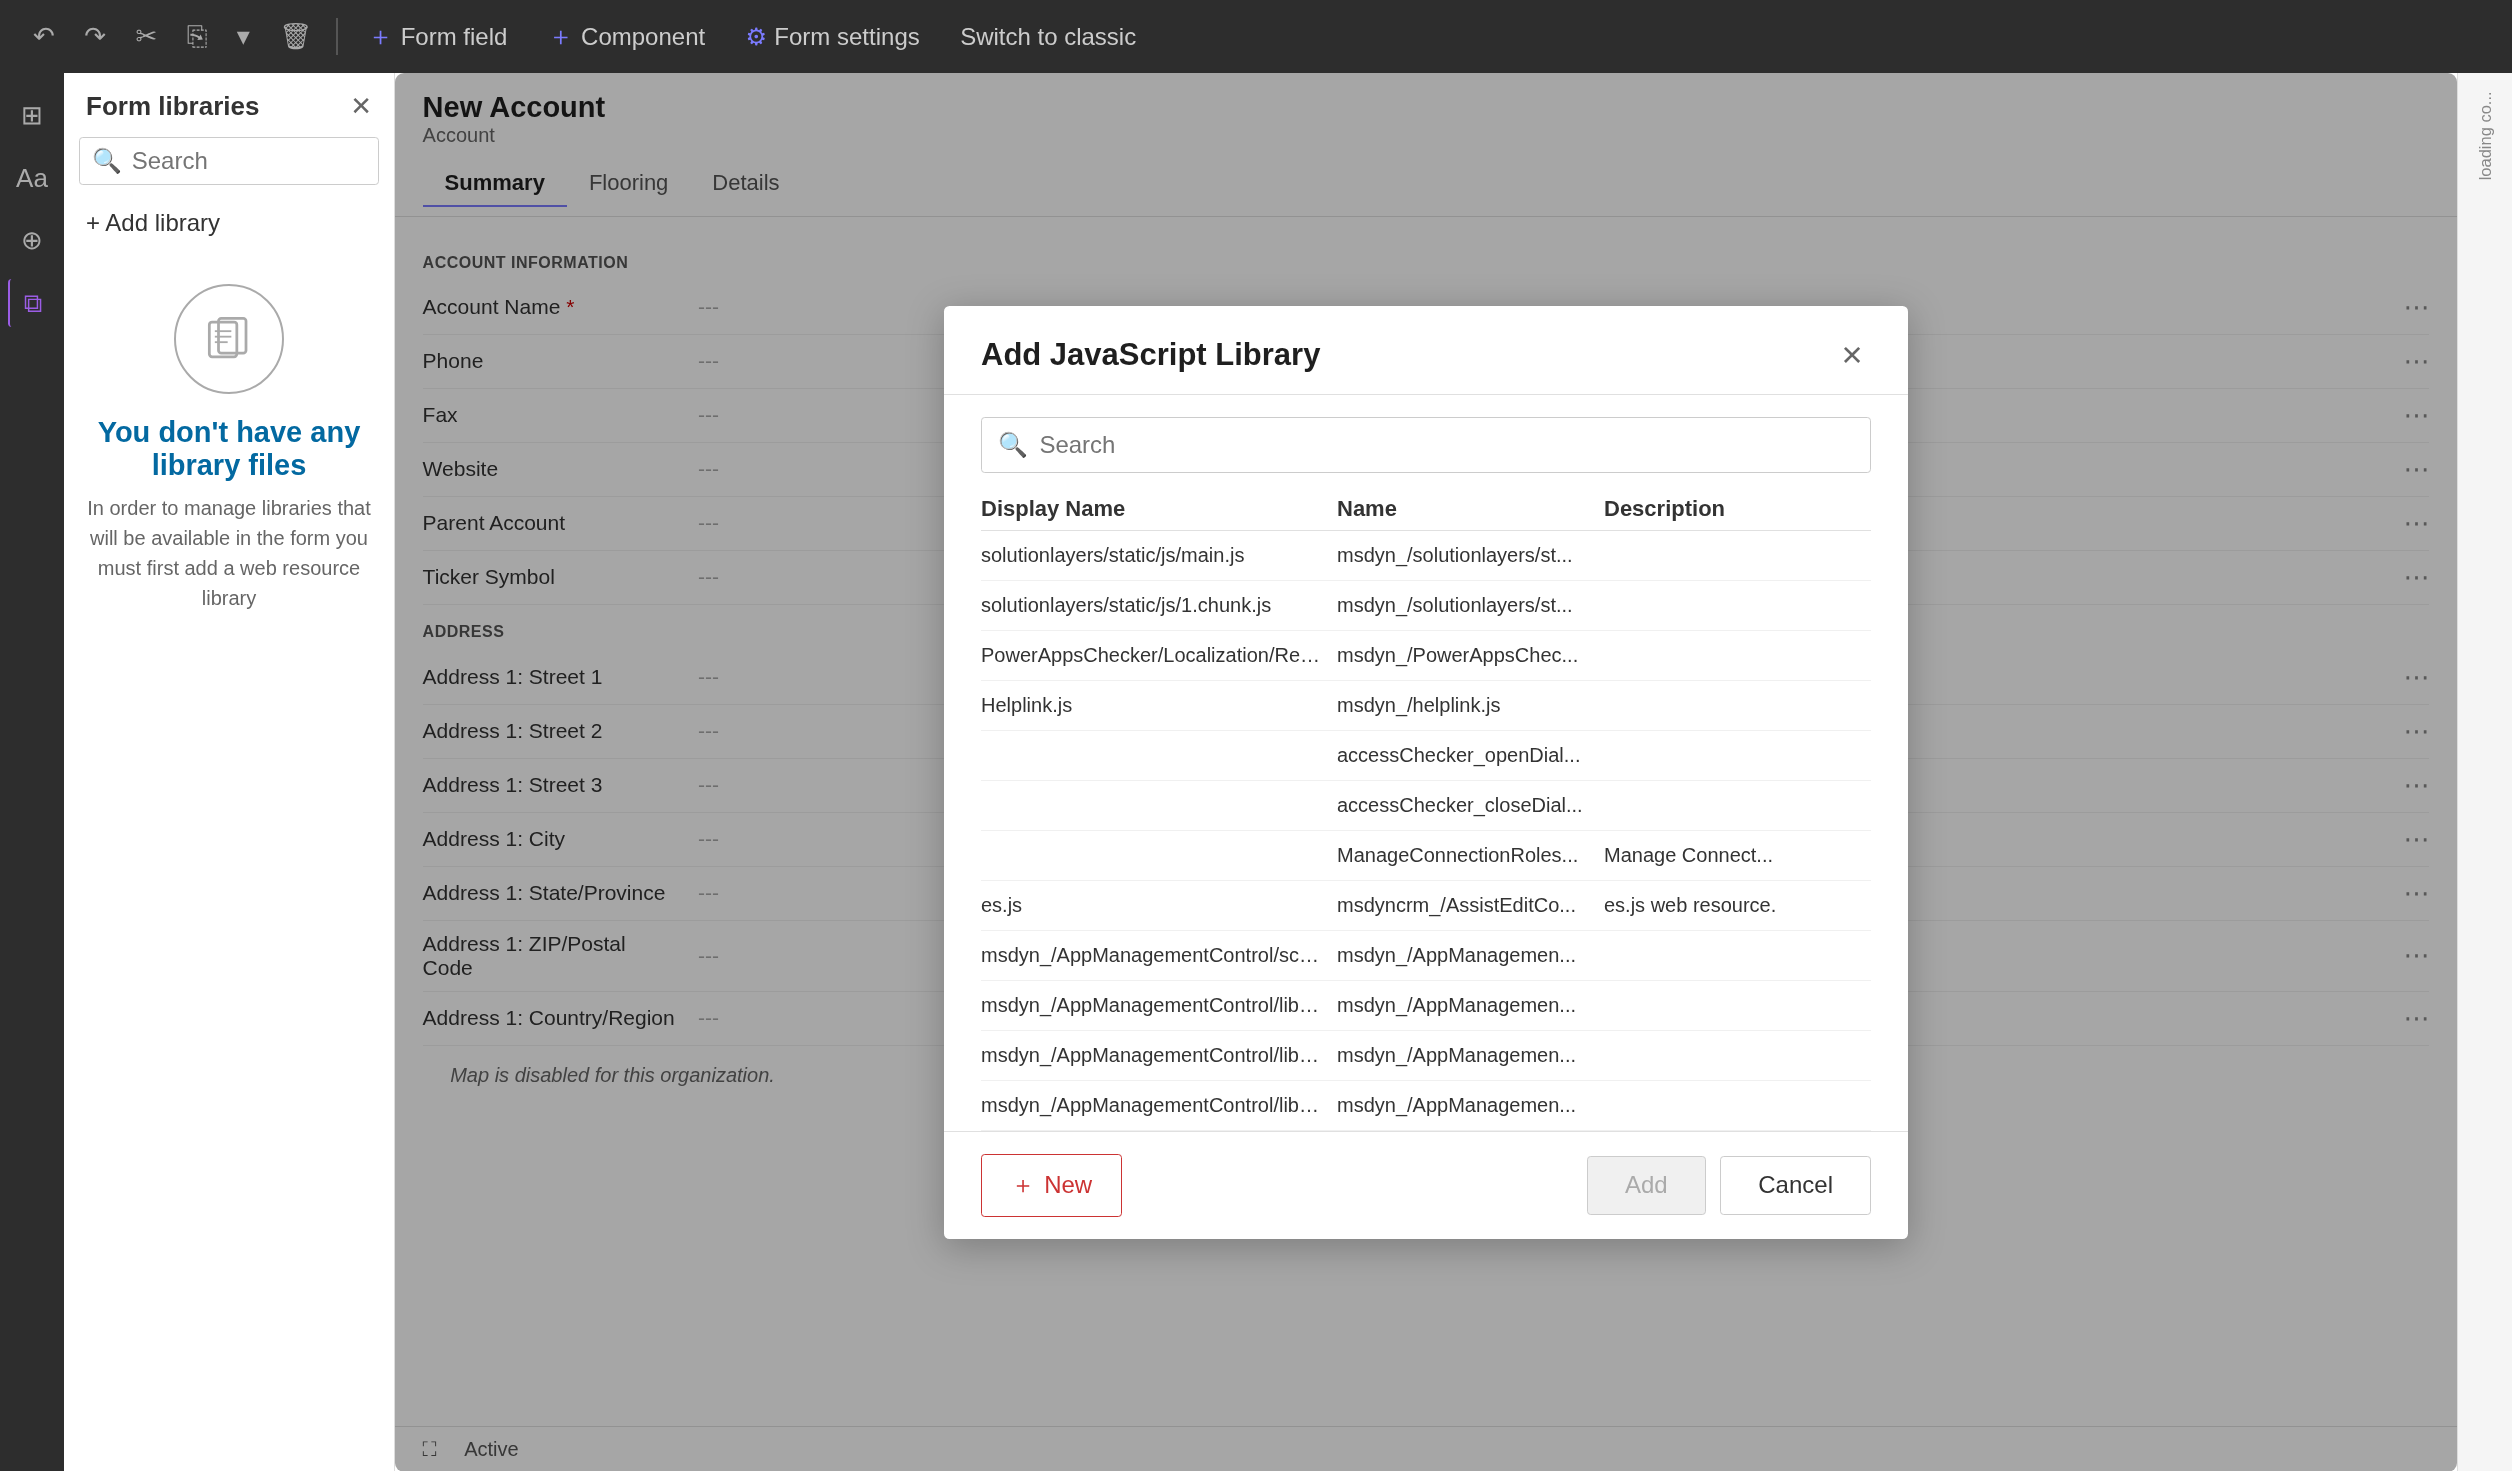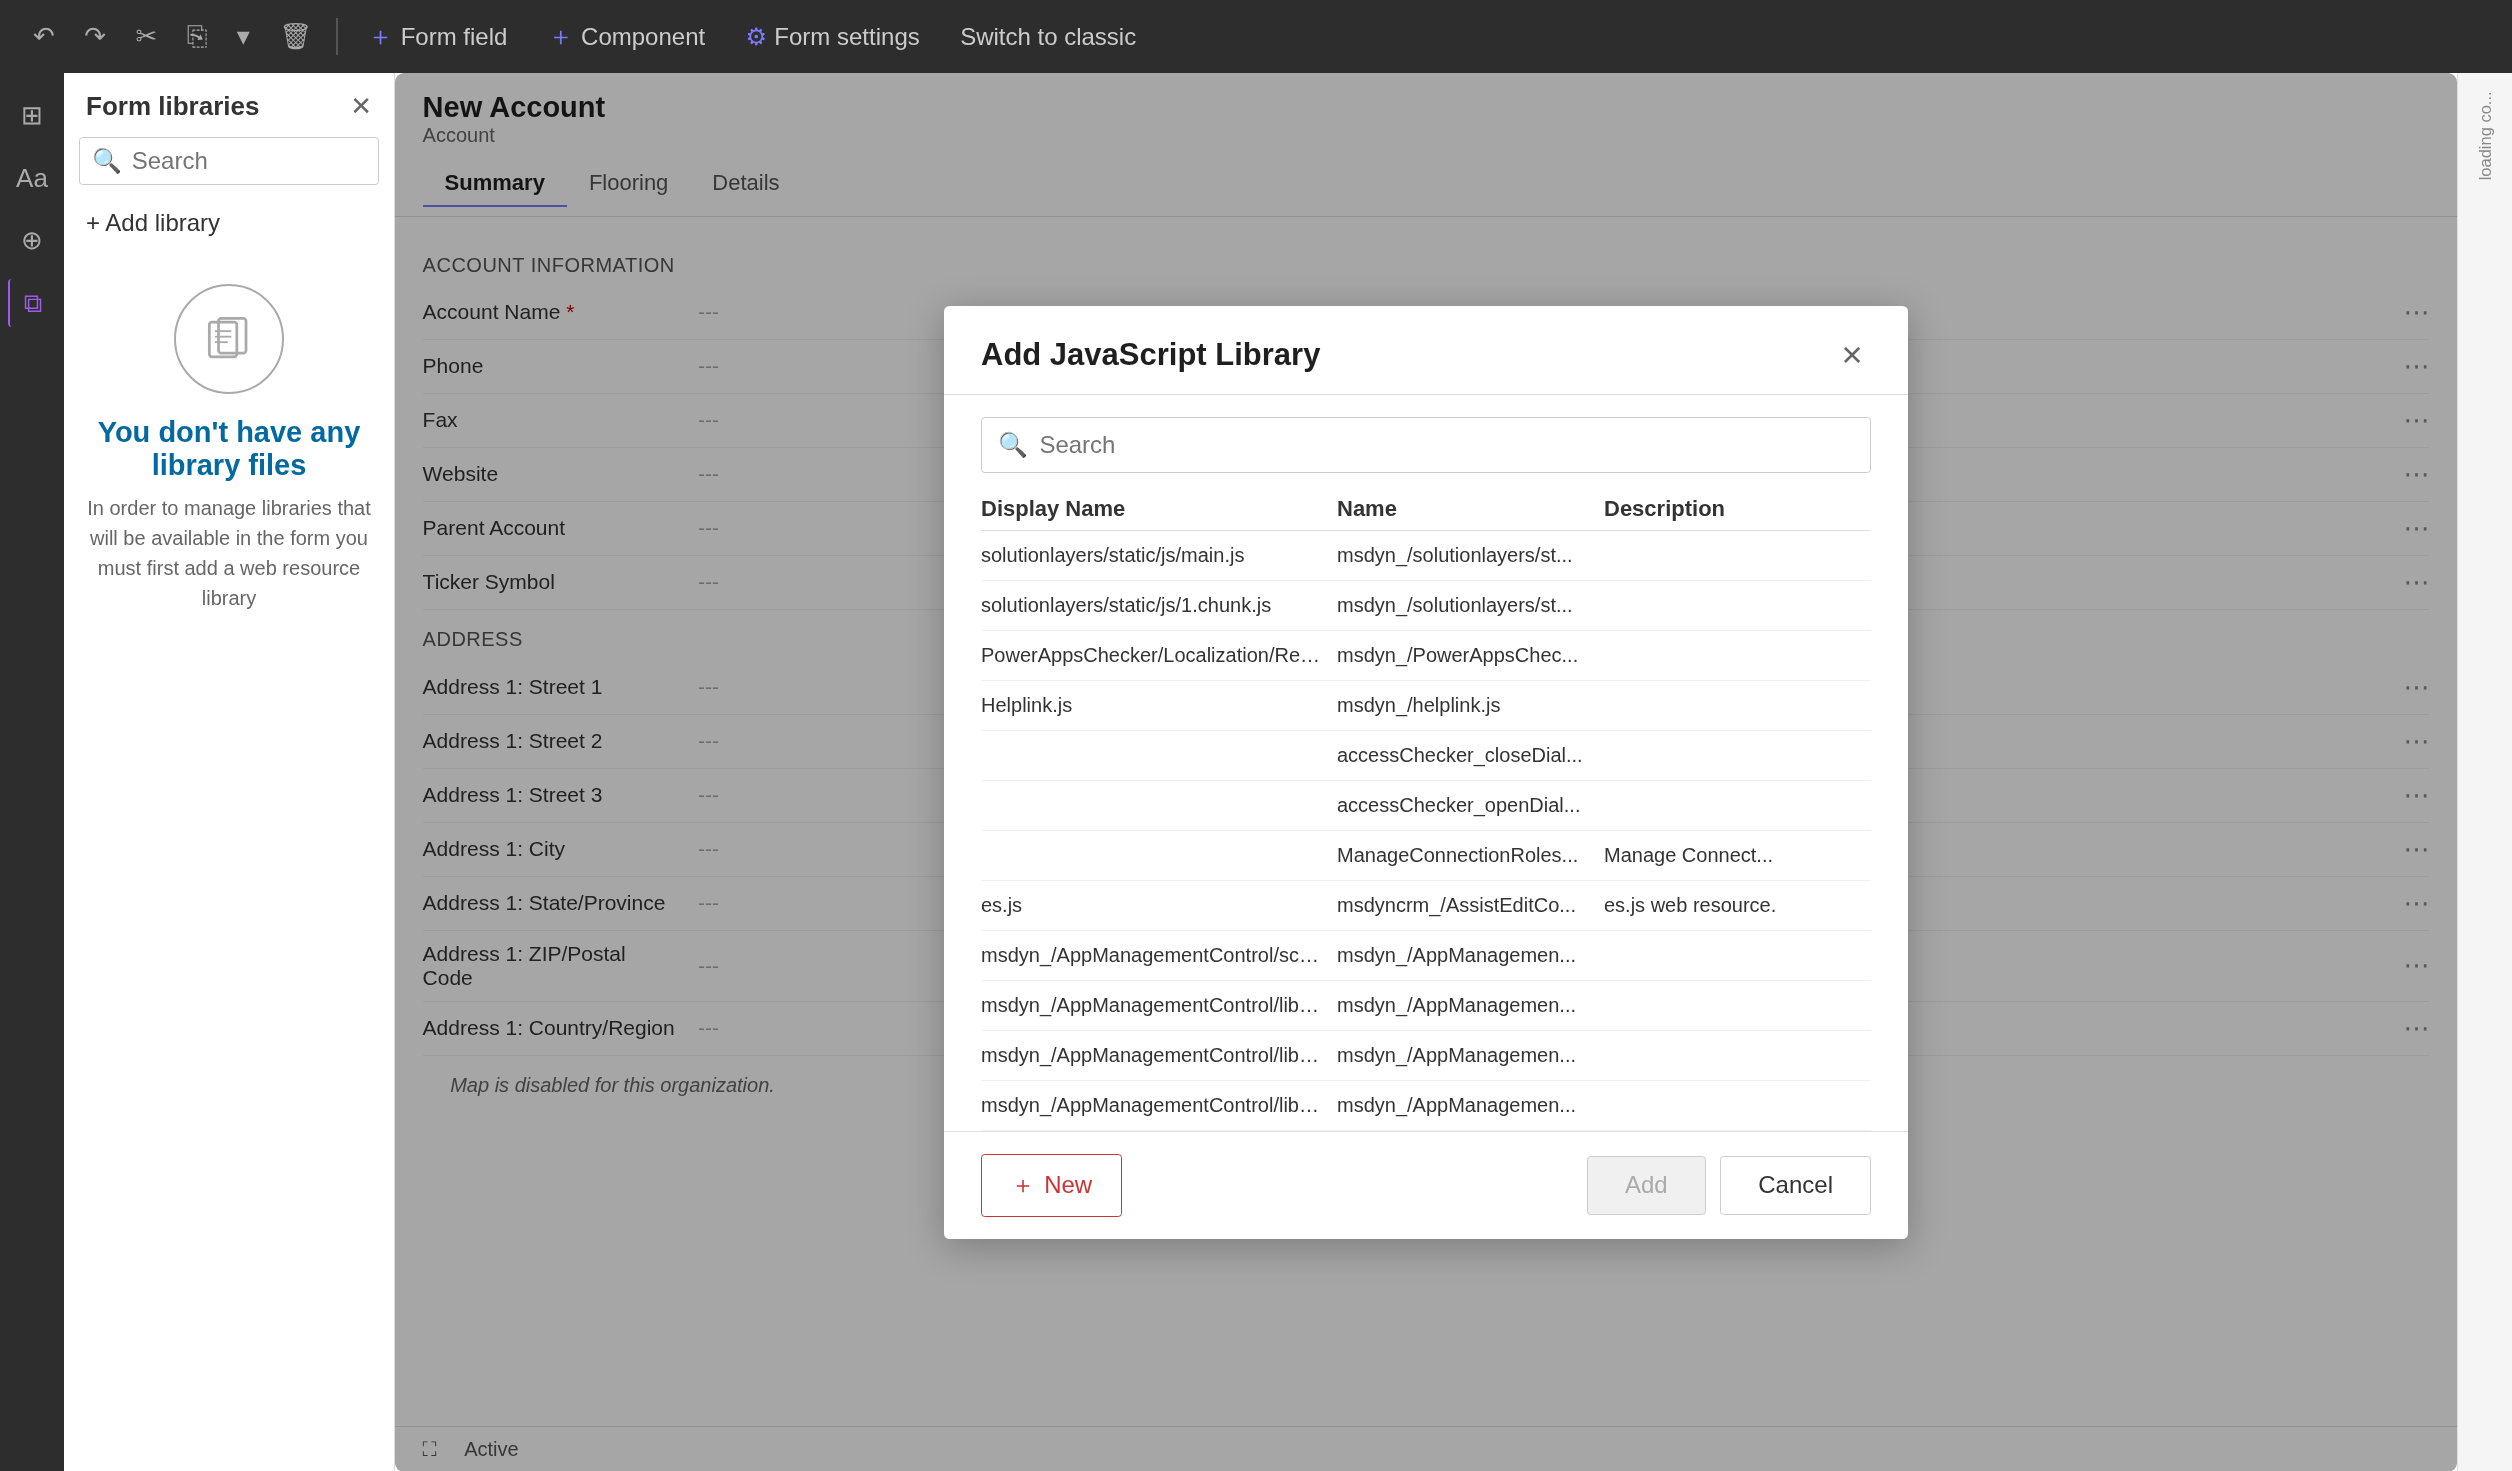--- a/index.html
+++ b/index.html
@@ -203,22 +203,22 @@
       color: #1f1f1f;
       border-bottom: 2.8px solid #7b7bff;
       font-weight: 600;
     }
 
     
     .form-content {
       padding: 18.4px 27.6px;
     }
     .section-header {
-      font-size: 20px;
-      font-weight: 400;
+      font-size: 16px;
+      font-weight: 700;
       color: #555;
       margin: 18.4px 0 9.2px;
       letter-spacing: 0.5px;
     }
     .form-row {
       display: flex;
       align-items: center;
       padding: 11px 0;
       border-bottom: 0.9px solid #f0f0f0;
       gap: 18.4px;
@@ -625,26 +625,26 @@
               <div class="table-cell">msdyn_/PowerAppsChec...</div>
               <div class="table-cell"></div>
             </div>
             <div class="table-row-item">
               <div class="table-cell">Helplink.js</div>
               <div class="table-cell">msdyn_/helplink.js</div>
               <div class="table-cell"></div>
             </div>
             <div class="table-row-item">
               <div class="table-cell"></div>
+              <div class="table-cell">accessChecker_openDial...</div>
+              <div class="table-cell"></div>
+            </div>
+            <div class="table-row-item">
+              <div class="table-cell"></div>
               <div class="table-cell">accessChecker_closeDial...</div>
-              <div class="table-cell"></div>
-            </div>
-            <div class="table-row-item">
-              <div class="table-cell"></div>
-              <div class="table-cell">accessChecker_openDial...</div>
               <div class="table-cell"></div>
             </div>
             <div class="table-row-item">
               <div class="table-cell"></div>
               <div class="table-cell">ManageConnectionRoles...</div>
               <div class="table-cell">Manage Connect...</div>
             </div>
             <div class="table-row-item">
               <div class="table-cell">es.js</div>
               <div class="table-cell">msdyncrm_/AssistEditCo...</div>

